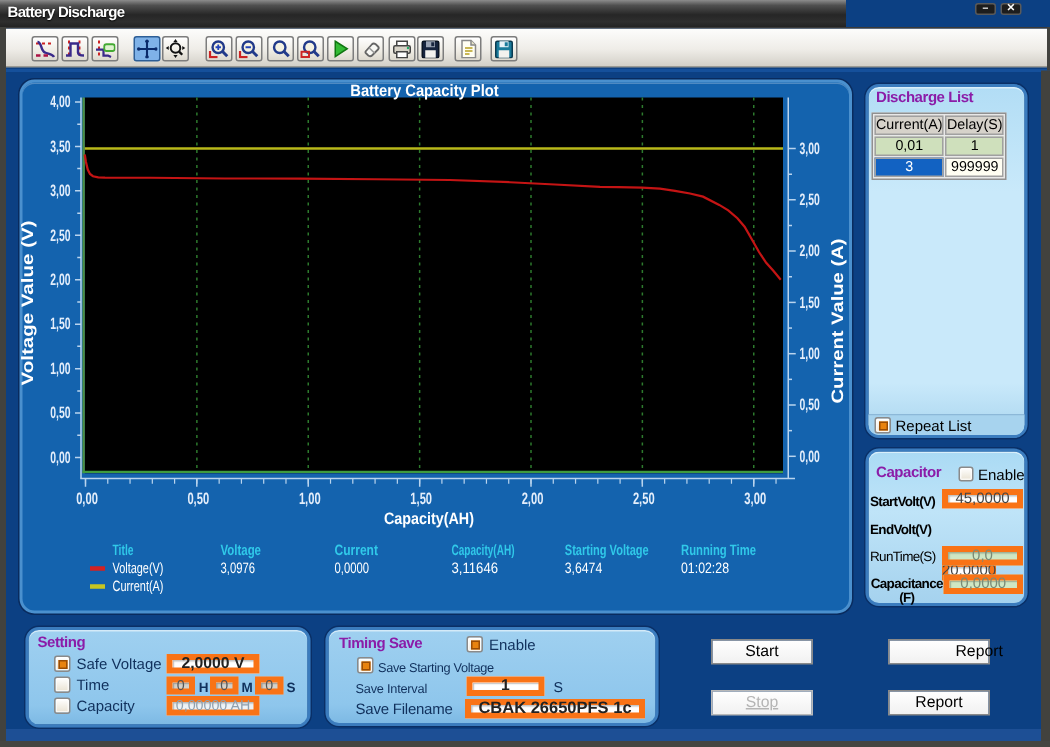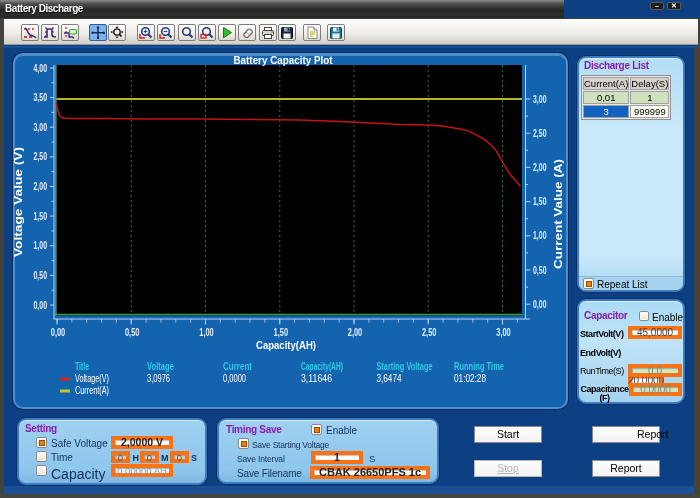--- a/index.html
+++ b/index.html
@@ -365,21 +365,21 @@
 <div class="abs inp" style="left:111px; top:436px; width:62px; height:13px; font-size:10.5px; font-weight:bold;">2,0000 V</div>
 <div class="abs cbx" style="left:36px; top:451px;"></div>
 <div class="abs lbl" style="left:51px; top:452px; font-size:10px;">Time</div>
 <div class="abs inp" style="left:111px; top:451px; width:19px; height:12px; font-size:9.5px; background:#d4d1ca; color:#555;">0</div>
 <div class="abs lbl" style="left:132.5px; top:453px; font-size:9px; font-weight:bold;">H</div>
 <div class="abs inp" style="left:140px; top:451px; width:19px; height:12px; font-size:9.5px; background:#d4d1ca; color:#555;">0</div>
 <div class="abs lbl" style="left:161px; top:453px; font-size:9px; font-weight:bold;">M</div>
 <div class="abs inp" style="left:170px; top:451px; width:19px; height:12px; font-size:9.5px; background:#d4d1ca; color:#555;">0</div>
 <div class="abs lbl" style="left:191px; top:453px; font-size:9px; font-weight:bold;">S</div>
 <div class="abs cbx" style="left:36px; top:465px;"></div>
-<div class="abs lbl" style="left:51px; top:466px; font-size:14px;text-align:right;">Capacity</div>
+<div class="abs lbl" style="left:51px; top:466px; font-size:10px;text-align:right;">Capacity</div>
 <div class="abs inp" style="left:111px; top:464px; width:62px; height:13px; font-size:9.5px; background:#eef3f6; color:#90a0ae;">0,00000 AH</div>
 
 <div class="abs bluepanel" id="timing"></div>
 <div class="abs ptitle" style="left:226px; top:424px;">Timing Save</div>
 <div class="abs cbx on" style="left:311px; top:424px;"></div>
 <div class="abs" style="left:326px; top:425px; font-size:10px; color:#10305c;">Enable</div>
 <div class="abs cbx on" style="left:238px; top:438px;"></div>
 <div class="abs" style="left:252px; top:440px; font-size:8.5px; letter-spacing:-0.22px; color:#10305c;">Save Starting Voltage</div>
 <div class="abs lbl" style="left:237px; top:454px; font-size:8.5px; letter-spacing:-0.15px;">Save Interval</div>
 <div class="abs inp" style="left:311px; top:451px; width:52px; height:13px; font-size:10.5px; font-weight:bold;">1</div>

